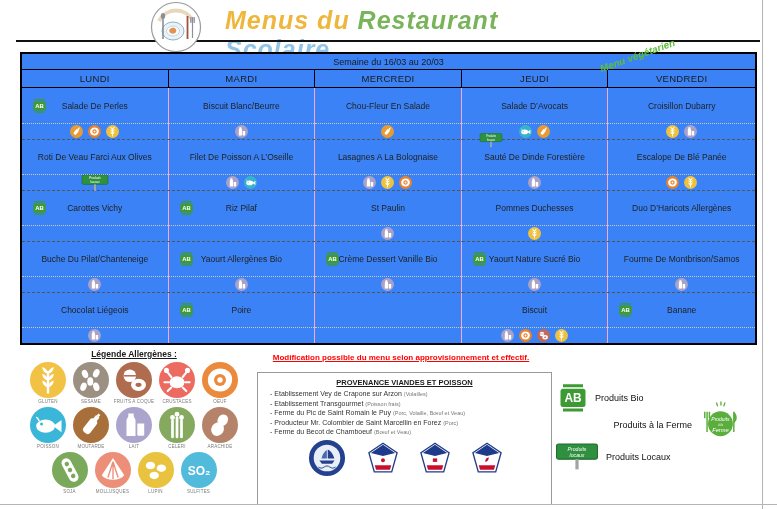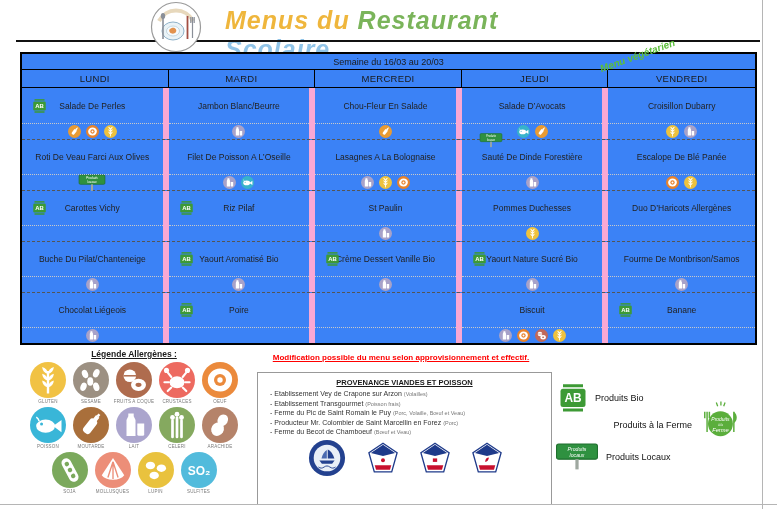--- a/index.html
+++ b/index.html
@@ -12,21 +12,21 @@
               font-size:25px;font-weight:bold;letter-spacing:1px;font-style:italic}
   .header-rule{position:absolute;left:16px;top:40px;width:744px;border-top:2px solid #111}
   
   .menu-table{position:absolute;left:20px;top:52px;width:737px;border:2px solid #000;background:#3b82f6}
   .week-row{height:16px;line-height:16px;text-align:center;font-size:9px;border-bottom:1px solid #000}
   .days-row{display:grid;grid-template-columns:repeat(5,1fr);height:18px;border-bottom:1px solid #000}
   .day-cell{text-align:center;line-height:18px;font-size:9.5px;border-right:1px solid #000;letter-spacing:.3px}
   .day-cell:last-child{border-right:none}
   .menu-row{display:grid;grid-template-columns:repeat(5,1fr);height:51px;border-top:1px dashed #555}
   .menu-row:first-child{border-top:none}
-  .menu-cell{position:relative;border-right:6px solid #f9a8d4;display:flex;flex-direction:column}
+  .menu-cell{position:relative;border-right:1px solid #f9a8d4;display:flex;flex-direction:column}
   .menu-cell:last-child{border-right:none}
   .cell-name{flex:1;display:flex;align-items:center;justify-content:center;text-align:center;
              font-size:8.5px;color:#222;padding:0 6px;border-bottom:1px dotted #c9c9c9;position:relative}
   .cell-icons{height:15px;display:flex;align-items:center;justify-content:center;gap:5px}
   .bio-badge{position:absolute;left:10px;top:50%;transform:translateY(-50%);line-height:0}
   .sign-above{position:absolute;left:16px;top:-7px;z-index:4;line-height:0}
   .veg-label{position:absolute;left:598px;top:50px;z-index:5;transform:rotate(-20deg);
              font-size:10px;font-weight:bold;font-style:italic;white-space:nowrap}
   
   .legend{position:absolute;left:12px;top:349px;width:244px}
@@ -109,21 +109,21 @@
               </svg></span>
             <span data-name="allergen-gluten-badge" style="line-height: 0;"><svg width="13" height="13" viewBox="0 0 24 24" data-name="gluten-allergen-icon">
                 <circle cx="12" cy="12" r="12" fill="#EEC23E"></circle>
                 <path d="M12 21V6" stroke="#fff" stroke-width="1.6"></path>
                 <path d="M12 8C9.6 7.4 8.3 5.8 8.1 3.4 10.5 4 11.8 5.6 12 8ZM12 8c2.4-.6 3.7-2.2 3.9-4.6C13.5 4 12.2 5.6 12 8ZM12 12.5C9.6 11.9 8.3 10.3 8.1 7.9c2.4.6 3.7 2.2 3.9 4.6ZM12 12.5c2.4-.6 3.7-2.2 3.9-4.6-2.4.6-3.7 2.2-3.9 4.6ZM12 17C9.6 16.4 8.3 14.8 8.1 12.4c2.4.6 3.7 2.2 3.9 4.6ZM12 17c2.4-.6 3.7-2.2 3.9-4.6-2.4.6-3.7 2.2-3.9 4.6Z" fill="#fff"></path>
               </svg></span>
           </div>
         </div>
         <div class="menu-cell" data-name="menu-cell-mardi-row1">
           <div class="cell-name" data-name="dish-name-area">
-            <span data-name="dish-name">Jambon Blanc/Beurre</span>
+            <span data-name="dish-name">Biscuit Blanc/Beurre</span>
           </div>
           <div class="cell-icons" data-name="allergen-icons-strip">
             <span data-name="allergen-lait-badge" style="line-height: 0;"><svg width="13" height="13" viewBox="0 0 24 24" data-name="lait-allergen-icon">
                 <circle cx="12" cy="12" r="12" fill="#A8A2C9"></circle>
                 <path d="M8.2 4.3h3.6v1.8L13 8.7v10.6H7V8.7l1.2-2.6z" fill="#fff"></path>
                 <path d="M14.2 11h4.6v7.2a1 1 0 0 1-1 1h-2.6a1 1 0 0 1-1-1z" fill="#fff"></path>
               </svg></span>
           </div>
         </div>
         <div class="menu-cell" data-name="menu-cell-mercredi-row1">
@@ -344,21 +344,21 @@
           </div>
         </div>
         <div class="menu-cell" data-name="menu-cell-mardi-row4">
           <div class="cell-name" data-name="dish-name-area">
             <span class="bio-badge" data-name="bio-badge"><svg width="15" height="15" viewBox="0 0 24 24" data-name="ab-bio-icon">
                 <rect x="4" y="1" width="16" height="2.4" fill="#3D9A35"></rect>
                 <rect x="2" y="4.6" width="20" height="14.6" rx="2" fill="#3D9A35"></rect>
                 <text x="12" y="15.4" text-anchor="middle" font-size="9.5" font-weight="bold" fill="#fff" font-family="Liberation Sans,sans-serif">AB</text>
                 <rect x="4" y="20.4" width="16" height="2.4" fill="#3D9A35"></rect>
               </svg></span>
-            <span data-name="dish-name">Yaourt Aromatisé Bio</span>
+            <span data-name="dish-name">Yaourt Allergènes Bio</span>
           </div>
           <div class="cell-icons" data-name="allergen-icons-strip">
             <span data-name="allergen-lait-badge" style="line-height: 0;"><svg width="13" height="13" viewBox="0 0 24 24" data-name="lait-allergen-icon">
                 <circle cx="12" cy="12" r="12" fill="#A8A2C9"></circle>
                 <path d="M8.2 4.3h3.6v1.8L13 8.7v10.6H7V8.7l1.2-2.6z" fill="#fff"></path>
                 <path d="M14.2 11h4.6v7.2a1 1 0 0 1-1 1h-2.6a1 1 0 0 1-1-1z" fill="#fff"></path>
               </svg></span>
           </div>
         </div>
         <div class="menu-cell" data-name="menu-cell-mercredi-row4">

